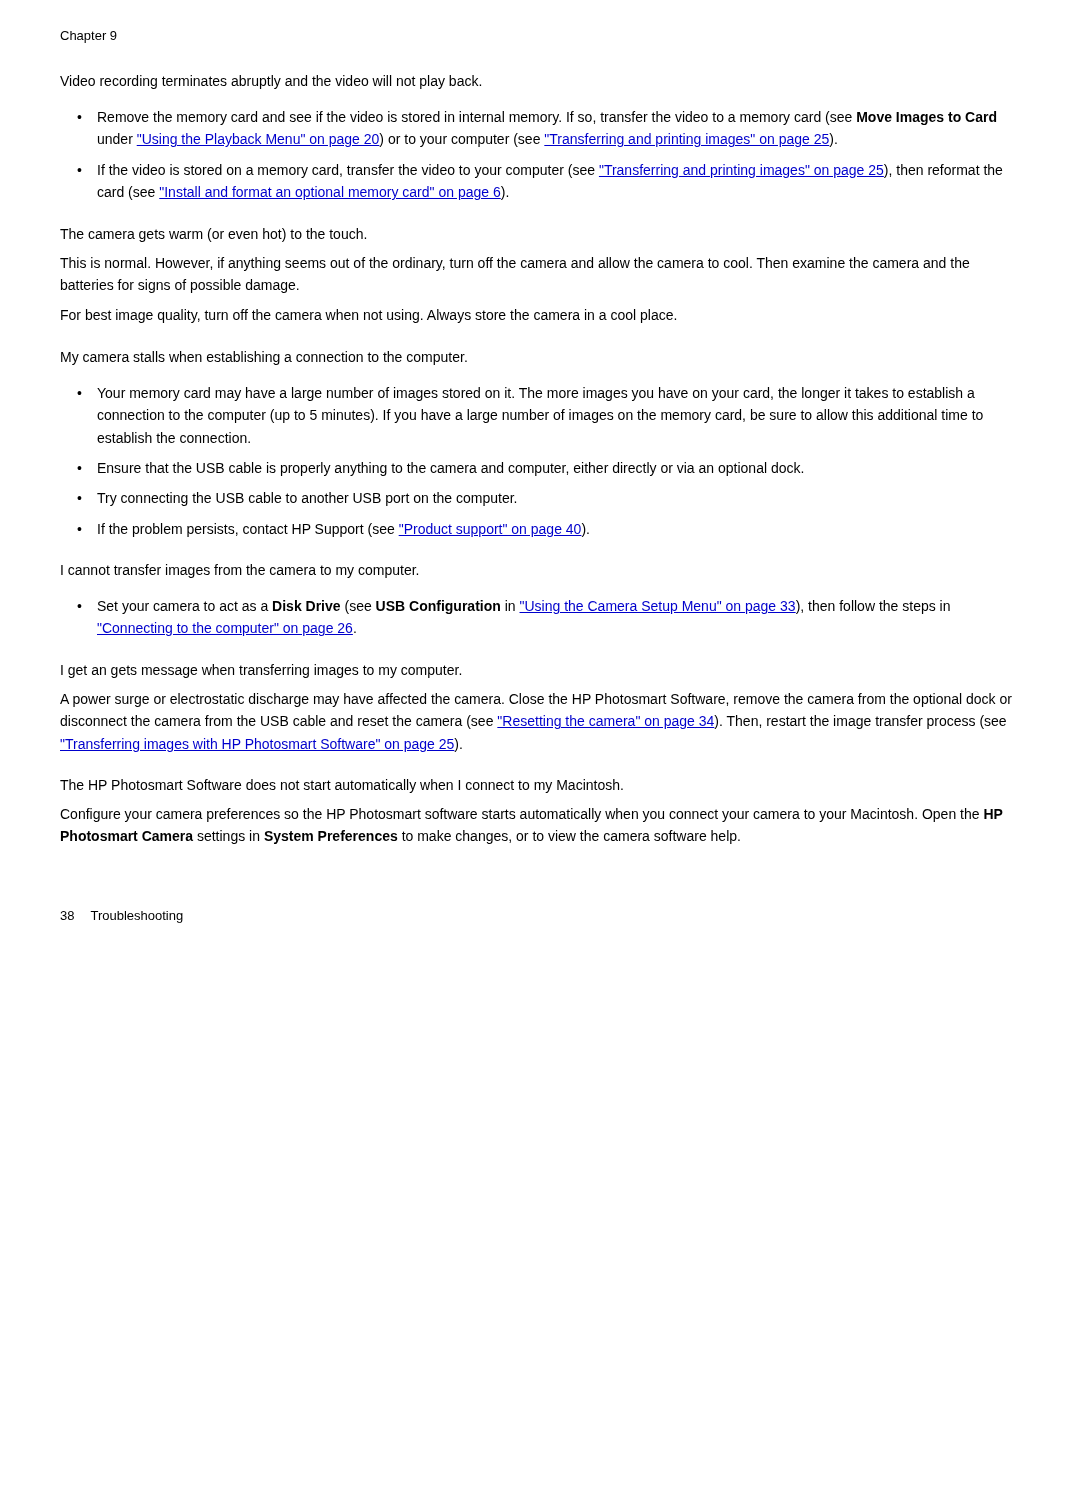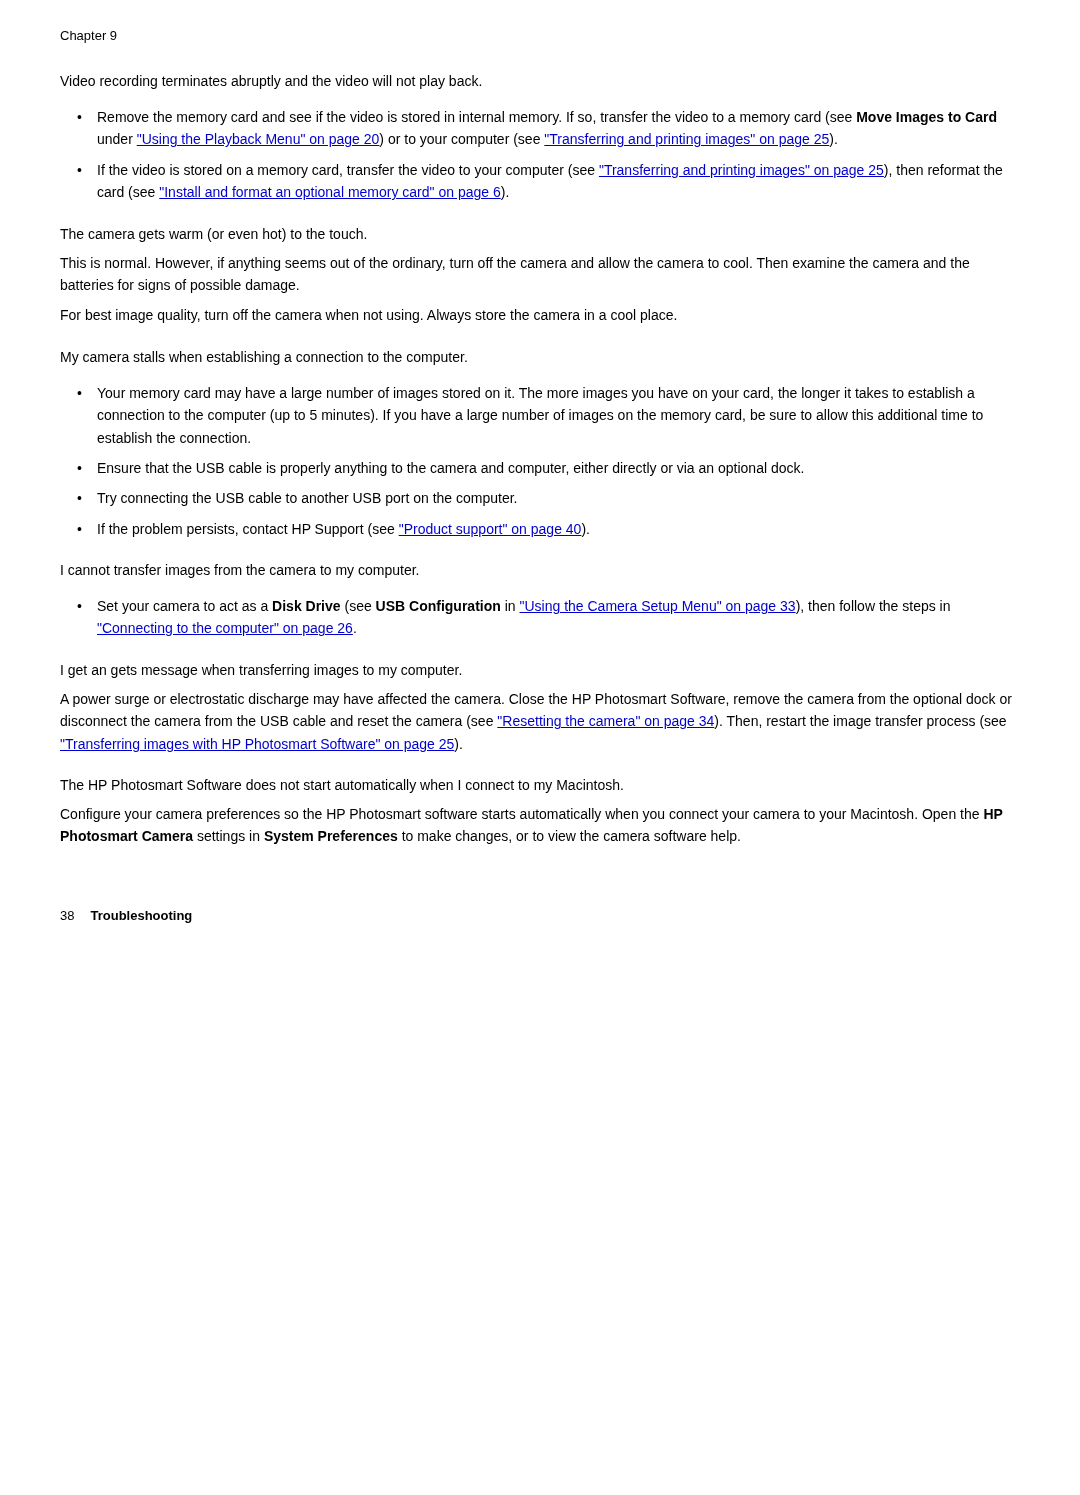--- a/index.html
+++ b/index.html
@@ -74,21 +74,20 @@
       gap: 16px;
       font-size: 13px;
     }
 
     .page-number {
       font-size: 13px;
     }
 
     .footer-label {
       font-size: 13px;
-      font-weight: bold;
     }
   </style>
 </head>
 <body>
 
 <div class="chapter-header">
   <span>Chapter 9</span>
 </div>
 
 <div id="content-area">

